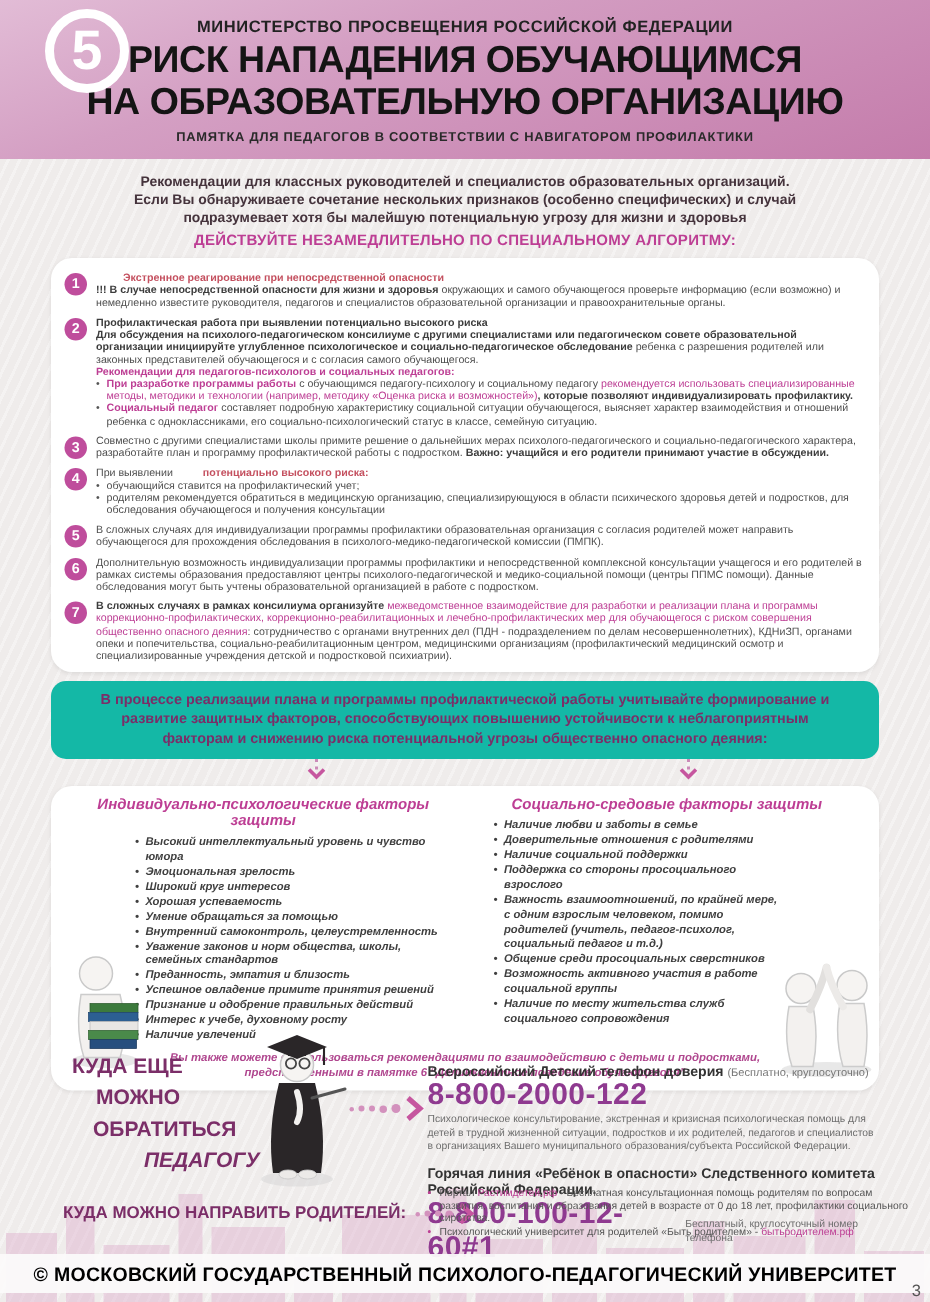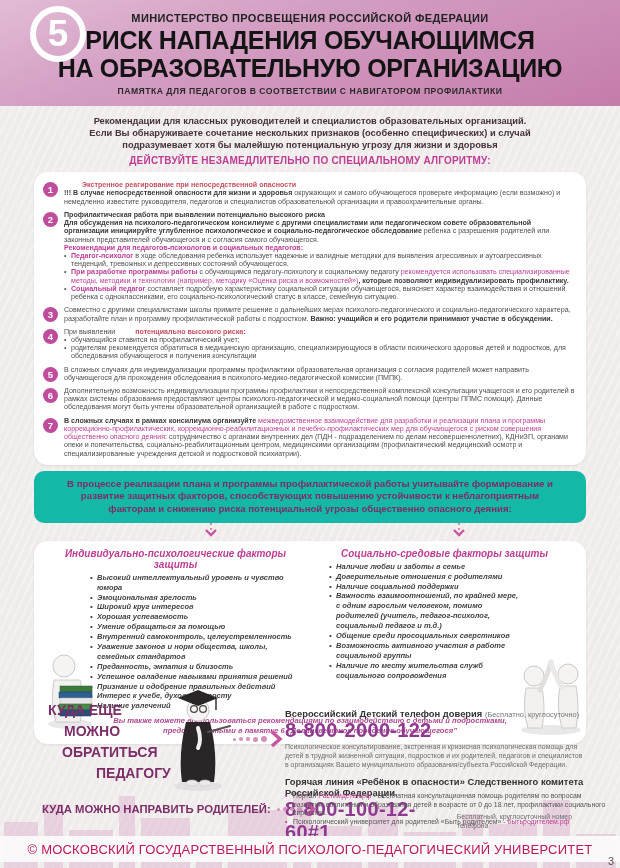--- a/index.html
+++ b/index.html
@@ -60,21 +60,21 @@
   .fcol li{font-size:7.5px;font-weight:bold;color:#3f3f3f;line-height:1.32;position:relative;padding-left:7px;}
   .fcol li::before{content:"•";position:absolute;left:0;color:#3f3f3f;}
   .note{font-size:7.6px;font-weight:bold;font-style:italic;color:#b0478f;text-align:center;
     margin:5px 60px 3px;line-height:1.35;}
   .fig{position:absolute;}
   
   .bottom{position:absolute;top:688px;left:0;width:620px;height:150px;z-index:2;}
   .kuda{position:absolute;left:48px;top:12px;font-size:14px;font-weight:bold;color:var(--dkpurple);line-height:1.5;}
   .kuda div:nth-child(2){margin-left:16px;}
   .kuda div:nth-child(3){margin-left:14px;}
-  .kuda div:nth-child(4){margin-left:48px;}
+  .kuda div:nth-child(4){margin-left:48px;font-style:italic;}
   .grad-fig{position:absolute;left:168px;top:0px;}
   .dotted-arrow{display:flex;align-items:center;gap:3px;}
   .dotted-arrow i{display:block;border-radius:50%;background:#d391bd;}
   .dotted-arrow i:nth-child(1){width:3px;height:3px;}
   .dotted-arrow i:nth-child(2){width:4px;height:4px;}
   .dotted-arrow i:nth-child(3){width:4px;height:4px;}
   .dotted-arrow i:nth-child(4){width:5px;height:5px;}
   .dotted-arrow i:nth-child(5){width:6px;height:6px;}
   .arrow1{position:absolute;left:233px;top:42px;}
   .hotlines{position:absolute;left:285px;top:20px;width:322px;}
@@ -88,21 +88,21 @@
   .parents-label span{font-size:11.3px;font-weight:bold;color:var(--dkpurple);}
   .parents-items{position:absolute;left:285px;top:104px;width:322px;}
   .p-item{font-size:6.9px;color:#565656;line-height:1.25;position:relative;padding-left:8px;}
   .p-item::before{content:"•";position:absolute;left:0;color:var(--pink);font-weight:bold;}
   
   .skyline{position:absolute;bottom:0;left:0;width:620px;height:78px;display:flex;align-items:flex-end;
     gap:6px;z-index:0;padding:0 4px;}
   .skyline i{display:block;background:#ddafcd;opacity:.45;}
   .footer{position:absolute;bottom:6px;left:0;width:620px;height:26px;background:rgba(251,250,250,.95);
     display:flex;align-items:center;justify-content:center;z-index:3;}
-  .footer span{font-size:13px;color:#be185d;letter-spacing:.2px;}
+  .footer span{font-size:13px;color:#000000;letter-spacing:.2px;font-weight:bold;}
   .pageno{position:absolute;right:6px;bottom:1px;font-size:11px;color:#555;z-index:4;}
 </style>
 </head>
 <body>
 
 <div class="header">
   <div class="badge">
     <span>5</span>
   </div>
   <div class="ministry">МИНИСТЕРСТВО ПРОСВЕЩЕНИЯ РОССИЙСКОЙ ФЕДЕРАЦИИ</div>
@@ -128,23 +128,20 @@
       <span class="b">!!! В случае непосредственной опасности для жизни и здоровья </span><span>окружающих и самого обучающегося проверьте информацию (если возможно) и немедленно известите руководителя, педагогов и специалистов образовательной организации и правоохранительные органы.</span>
     </div>
   </div>
 
   <div class="item">
     <div class="num">2</div>
     <div class="txt">
       <span class="b">Профилактическая работа при выявлении потенциально высокого риска</span><br>
       <span class="b">Для обсуждения на психолого-педагогическом консилиуме с другими специалистами или педагогическом совете образовательной организации инициируйте углубленное психологическое и социально-педагогическое обследование</span><span> ребенка с разрешения родителей или законных представителей обучающегося и с согласия самого обучающегося.</span><br>
       <span class="acc-pink">Рекомендации для педагогов-психологов и социальных педагогов:</span>
-      <div class="blt">
-        <span class="acc-pink">Педагог-психолог</span><span> в ходе обследования ребенка использует надежные и валидные методики для выявления агрессивных и аутоагрессивных тенденций, тревожных и депрессивных состояний обучающегося.</span>
-      </div>
       <div class="blt">
         <span class="acc-pink">При разработке программы работы</span><span> с обучающимся педагогу-психологу и социальному педагогу </span><span class="acc-pink-n">рекомендуется использовать специализированные методы, методики и технологии (например, методику «Оценка риска и возможностей»)</span><span class="b">, которые позволяют индивидуализировать профилактику.</span>
       </div>
       <div class="blt">
         <span class="acc-pink">Социальный педагог</span><span> составляет подробную характеристику социальной ситуации обучающегося, выясняет характер взаимодействия и отношений ребенка с одноклассниками, его социально-психологический статус в классе, семейную ситуацию.</span>
       </div>
     </div>
   </div>
 
   <div class="item">
@@ -205,32 +202,33 @@
       <h3>Индивидуально-психологические факторы защиты</h3>
       <ul>
         <li>Высокий интеллектуальный уровень и чувство юмора</li>
         <li>Эмоциональная зрелость</li>
         <li>Широкий круг интересов</li>
         <li>Хорошая успеваемость</li>
         <li>Умение обращаться за помощью</li>
         <li>Внутренний самоконтроль, целеустремленность</li>
         <li>Уважение законов и норм общества, школы, семейных стандартов</li>
         <li>Преданность, эмпатия и близость</li>
-        <li>Успешное овладение навыками принятия решений</li>
+        <li>Успешное овладение примите принятия решений</li>
         <li>Признание и одобрение правильных действий</li>
         <li>Интерес к учебе, духовному росту</li>
         <li>Наличие увлечений</li>
       </ul>
     </div>
     <div class="fcol right">
       <h3>Социально-средовые факторы защиты</h3>
       <ul>
         <li>Наличие любви и заботы в семье</li>
         <li>Доверительные отношения с родителями</li>
         <li>Наличие социальной поддержки</li>
+        <li>Поддержка со стороны просоциального  взрослого</li>
         <li>Важность взаимоотношений, по крайней мере, с одним взрослым человеком, помимо родителей (учитель, педагог-психолог, социальный педагог и т.д.)</li>
         <li>Общение среди просоциальных сверстников</li>
         <li>Возможность активного участия в работе социальной группы</li>
         <li>Наличие по месту жительства служб социального сопровождения</li>
       </ul>
     </div>
   </div>
   <p class="note">Вы также можете воспользоваться рекомендациями по взаимодействию с детьми и подростками, представленными в памятке 6 “Делинквентное поведение обучающегося”</p>
 
   <svg class="fig" style="left:6px;bottom:14px;" width="58" height="78">

